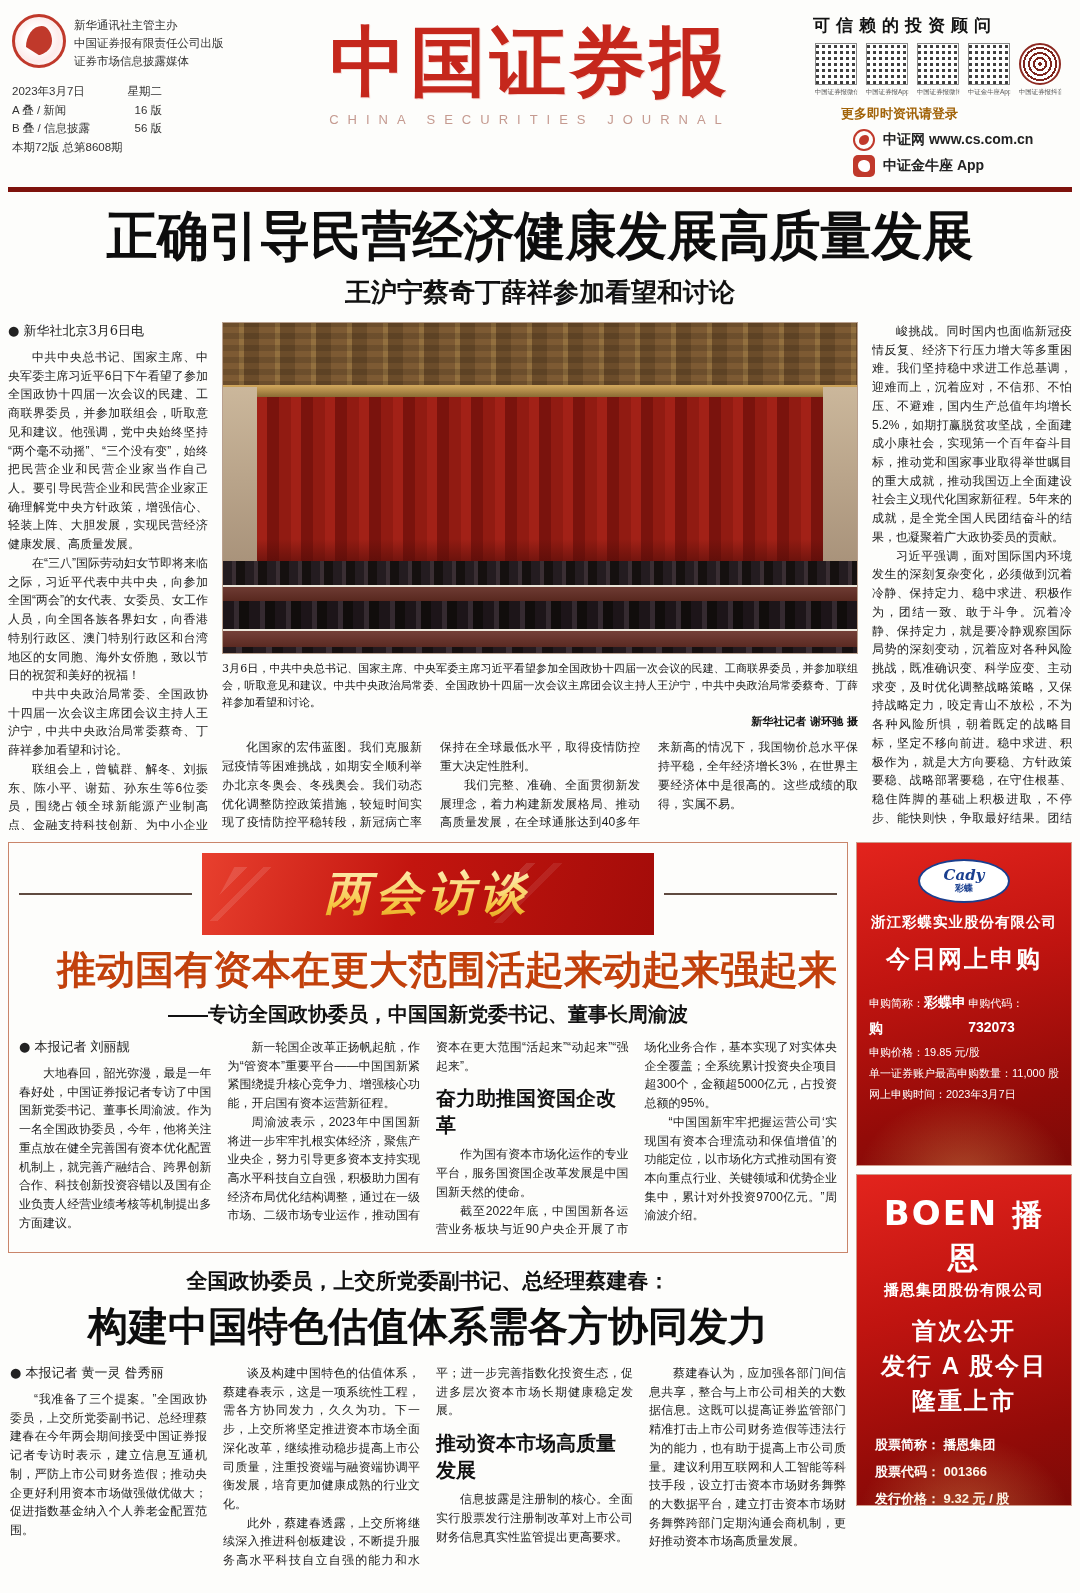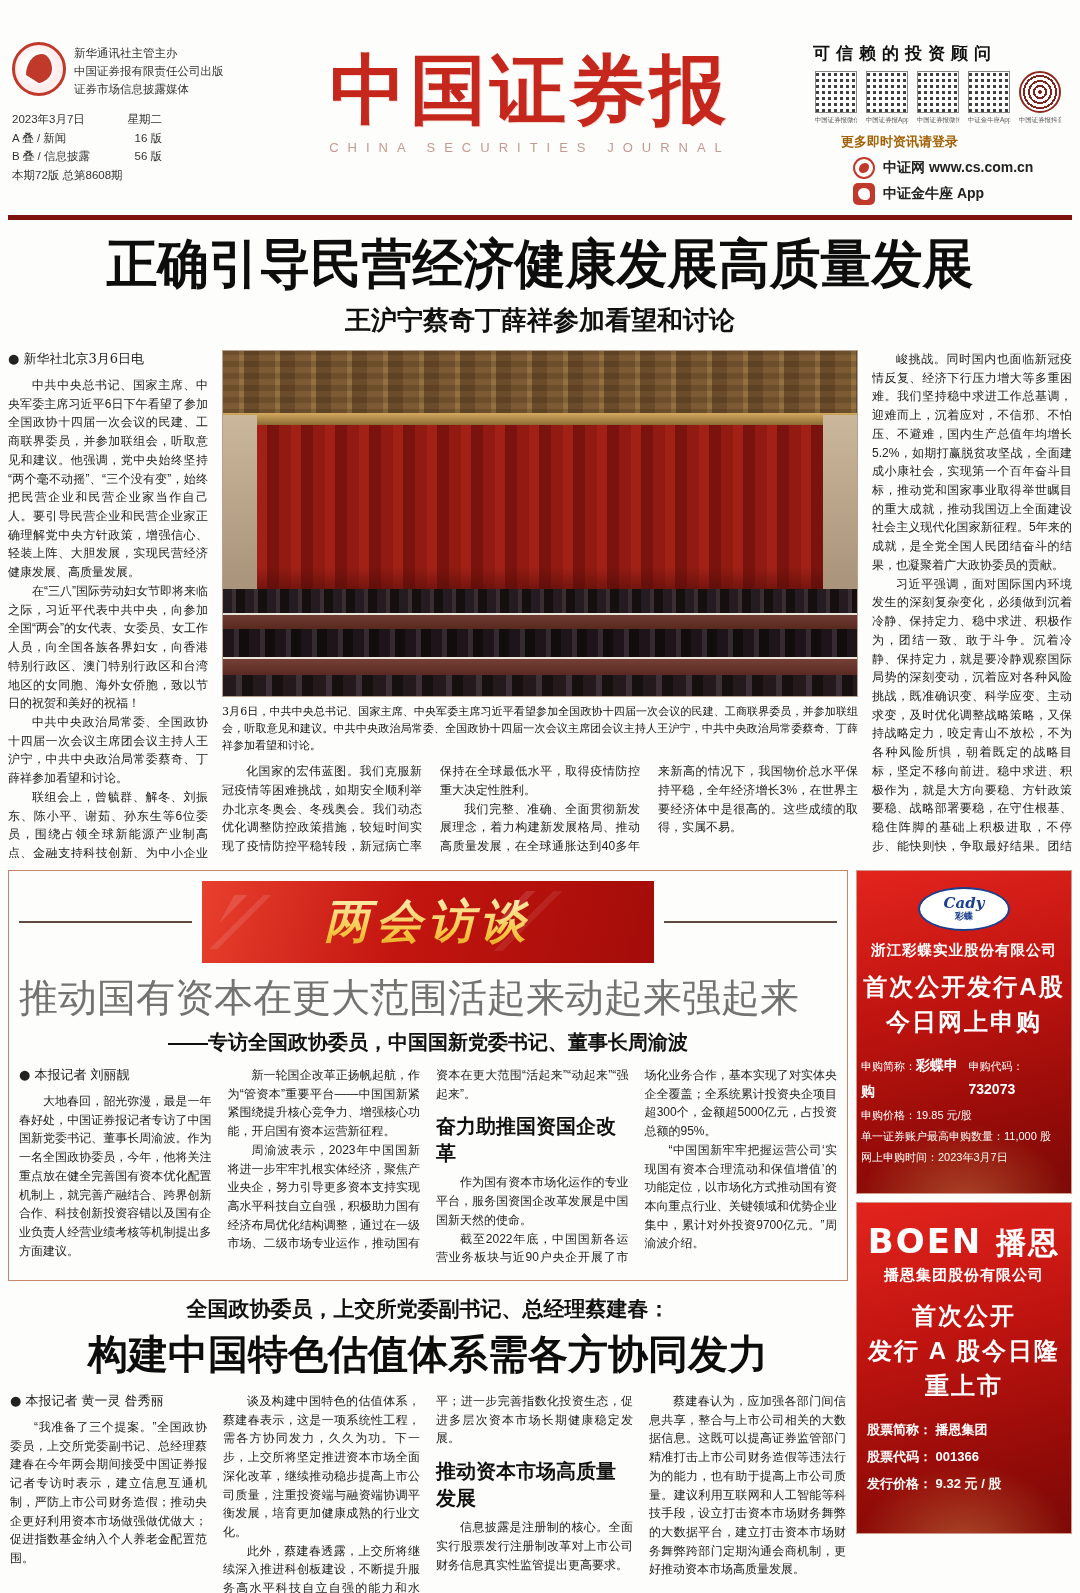--- a/index.html
+++ b/index.html
@@ -1,20 +1,20 @@
 <!DOCTYPE html>
 <html lang="zh"><head>
 <meta charset="utf-8">
 <style>
   * { margin:0; padding:0; box-sizing:border-box; }
   body { background:#f2f0ec; font-family:"Liberation Sans", sans-serif; }
   .page { width:1080px; min-height:1593px; margin:0 auto; background:#fdfdfb; padding:10px 8px 6px 8px; color:#222; }
 
   
-  .masthead { display:flex; justify-content:space-between; align-items:flex-start; padding:4px 4px 8px 4px;margin-top:28px; }
+  .masthead { display:flex; justify-content:space-between; align-items:flex-start; padding:4px 4px 8px 4px; }
   .mh-left { width:235px; }
   .mh-top { display:flex; gap:8px; align-items:flex-start; }
   .logo { width:54px; height:54px; border-radius:50%; border:3px solid #c0392b; position:relative; flex:0 0 auto;
           background:radial-gradient(circle at 45% 45%, #fff 0 30%, #fdeceb 60%, #fff); }
   .logo::after { content:""; position:absolute; left:11px; top:9px; width:26px; height:30px;
           background:#c0392b; border-radius:60% 40% 70% 30% / 70% 50% 50% 30%;
           clip-path:polygon(0 0,100% 0,100% 78%,55% 100%,0 70%); }
   .pub-lines { font-size:11.5px; line-height:1.55; color:#333; padding-top:3px; }
   .date-block { margin-top:12px; font-size:11.5px; color:#333; line-height:1.6; }
   .date-row { display:flex; justify-content:space-between; width:150px; }
@@ -92,33 +92,33 @@
       background:linear-gradient(105deg,#e8402e 0%,#c3150f 45%,#a30c09 100%);
       display:flex; align-items:center; justify-content:center; }
   .banner::before { content:""; position:absolute; left:18px; top:14px; width:120px; height:54px;
       background:linear-gradient(115deg,#ffffff22 0 12px,transparent 12px 26px,#ffffff1c 26px 34px,transparent 34px);
       transform:skewX(-28deg); }
   .banner::after { content:""; position:absolute; right:14px; top:10px; width:140px; height:60px;
       background:linear-gradient(115deg,transparent 0 10px,#ffffff1e 10px 18px,transparent 18px 34px,#ffffff15 34px 42px,transparent 42px);
       transform:skewX(-28deg); }
   .banner-text { font-size:46px; font-weight:900; font-style:italic; letter-spacing:6px;
       background:linear-gradient(#fff3c4,#f6c33e 70%,#d99a18); -webkit-background-clip:text; background-clip:text; color:transparent; }
-  .iv-headline { text-align:left; font-size:39px; font-weight:400; color:#737373; margin:2px 0 4px 0; }
+  .iv-headline { text-align:right; font-size:39px; font-weight:700; color:#c2410c; margin:2px 0 4px 0; }
   .iv-deck { text-align:center; font-size:20px; font-weight:700; color:#111; margin-bottom:10px; }
   .cols4 { column-count:4; column-gap:16px; height:208px; overflow:hidden; }
   .subhd { font-size:20px; font-weight:900; color:#111; margin:10px 0 6px 0; break-inside:avoid; }
 
   
   .value-art { padding:10px 2px 0 2px; }
   .va-kicker { text-align:center; font-size:21px; font-weight:700; color:#111; margin-top:4px; }
   .va-headline { text-align:center; font-size:40px; font-weight:900; color:#0d0d0d; margin:4px 0 10px 0; }
   .cols4b { column-count:4; column-gap:16px; height:206px; overflow:hidden; }
 
   
-  .ad { position:relative; color:#fff; border:1px solid #d09a8a; overflow:hidden; padding:14px 4px;
+  .ad { position:relative; color:#fff; border:1px solid #d09a8a; overflow:hidden; padding:14px 12px;
         background:linear-gradient(165deg,#e3241d 0%,#c01410 40%,#930b08 78%,#7d0a07 100%); }
   .ad::after { content:""; position:absolute; left:0; right:0; bottom:0; height:70px;
         background:radial-gradient(ellipse at 50% 120%, #f7c46b55, transparent 70%); pointer-events:none; }
   .ad1 { height:324px; }
   .ad2 { height:332px; }
   .cady-logo { width:92px; height:44px; margin:2px auto 10px auto; background:#fff; border-radius:50%;
         display:flex; flex-direction:column; align-items:center; justify-content:center; border:2px solid #1a3f8f; }
   .cady-en { color:#1a3f8f; font-family:"DejaVu Serif", serif; font-style:italic; font-weight:bold; font-size:15px; line-height:1; }
   .cady-cn { color:#1a3f8f; font-size:9px; font-weight:bold; line-height:1.2; }
   .ad-company { text-align:center; font-size:14.5px; font-weight:900; letter-spacing:1px; margin-bottom:10px; }
@@ -224,20 +224,21 @@
           <div class="ph-sidewall-l"></div>
           <div class="ph-sidewall-r"></div>
           <div class="ph-row1"></div>
           <div class="ph-desk1"></div>
           <div class="ph-row2"></div>
           <div class="ph-desk2"></div>
           <div class="ph-row3"></div>
         </div>
         <div class="caption">
           <span>3月6日，中共中央总书记、国家主席、中央军委主席习近平看望参加全国政协十四届一次会议的民建、工商联界委员，并参加联组会，听取意见和建议。中共中央政治局常委、全国政协十四届一次会议主席团会议主持人王沪宁，中共中央政治局常委蔡奇、丁薛祥参加看望和讨论。</span>
+          <span class="credit">新华社记者 谢环驰 摄</span>
         </div>
         <div class="mid-cols bodytext">
             <p>化国家的宏伟蓝图。我们克服新冠疫情等困难挑战，如期安全顺利举办北京冬奥会、冬残奥会。我们动态优化调整防控政策措施，较短时间实现了疫情防控平稳转段，新冠病亡率保持在全球最低水平，取得疫情防控重大决定性胜利。</p>
             <p>我们完整、准确、全面贯彻新发展理念，着力构建新发展格局、推动高质量发展，在全球通胀达到40多年来新高的情况下，我国物价总水平保持平稳，全年经济增长3%，在世界主要经济体中是很高的。这些成绩的取得，实属不易。</p>
           </div>
       </div>
       <div class="col-side bodytext">
           <p>峻挑战。同时国内也面临新冠疫情反复、经济下行压力增大等多重困难。我们坚持稳中求进工作总基调，迎难而上，沉着应对，不信邪、不怕压、不避难，国内生产总值年均增长5.2%，如期打赢脱贫攻坚战，全面建成小康社会，实现第一个百年奋斗目标，推动党和国家事业取得举世瞩目的重大成就，推动我国迈上全面建设社会主义现代化国家新征程。5年来的成就，是全党全国人民团结奋斗的结果，也凝聚着广大政协委员的贡献。</p>
           <p>习近平强调，面对国际国内环境发生的深刻复杂变化，必须做到沉着冷静、保持定力、稳中求进、积极作为，团结一致、敢于斗争。沉着冷静、保持定力，就是要冷静观察国际局势的深刻变动，沉着应对各种风险挑战，既准确识变、科学应变、主动求变，及时优化调整战略策略，又保持战略定力，咬定青山不放松，不为各种风险所惧，朝着既定的战略目标，坚定不移向前进。稳中求进、积极作为，就是大方向要稳、方针政策要稳、战略部署要稳，在守住根基、稳住阵脚的基础上积极进取，不停步、能快则快，争取最好结果。团结一致、敢于斗争。力量源于团结。这些年来，我们面临的各种风险挑战接踵而至，大仗一个接一个，每一仗都是靠全体人民团结奋斗、顽强斗争闯过来的。未来一个时期，我们面临的风险挑战只会越来越多、越来越严峻。只有全体人民心往一处想、劲往一处使，同舟共济、众志成城，敢于斗争、善于斗争，才能不断夺取新的更大胜利。</p>
         </div>
@@ -296,21 +297,20 @@
 
     <aside class="ads">
 
       <div class="ad ad1">
         <div class="cady-logo">
           <span class="cady-en">Cady</span>
           <span class="cady-cn">彩蝶</span>
         </div>
         <div class="ad-company">浙江彩蝶实业股份有限公司</div>
         <div class="ad-title">
-          <div>首次公开发行A股</div>
           <div>今日网上申购</div>
         </div>
         <div class="ad-fields">
           <div class="ad-kv">
             <span><span>申购简称：</span><span class="ad-big">彩蝶申购</span></span>
             <span><span>申购代码：</span><span class="ad-big">732073</span></span>
           </div>
           <div>申购价格：19.85 元/股</div>
           <div>单一证券账户最高申购数量：11,000 股</div>
           <div>网上申购时间：2023年3月7日</div>

